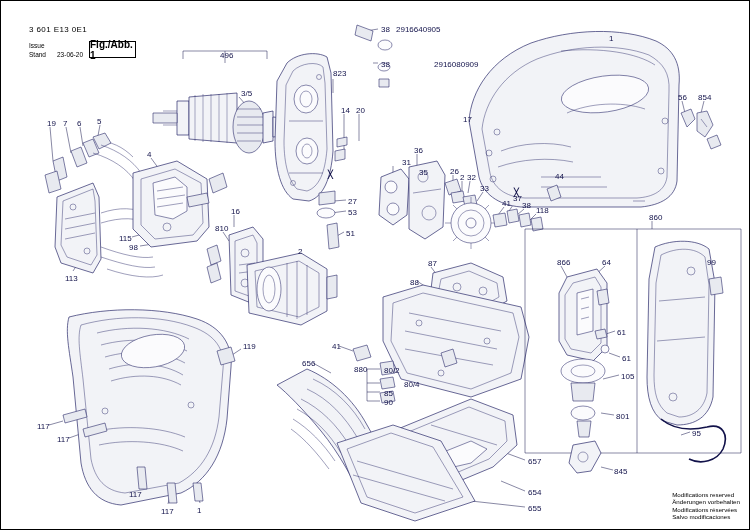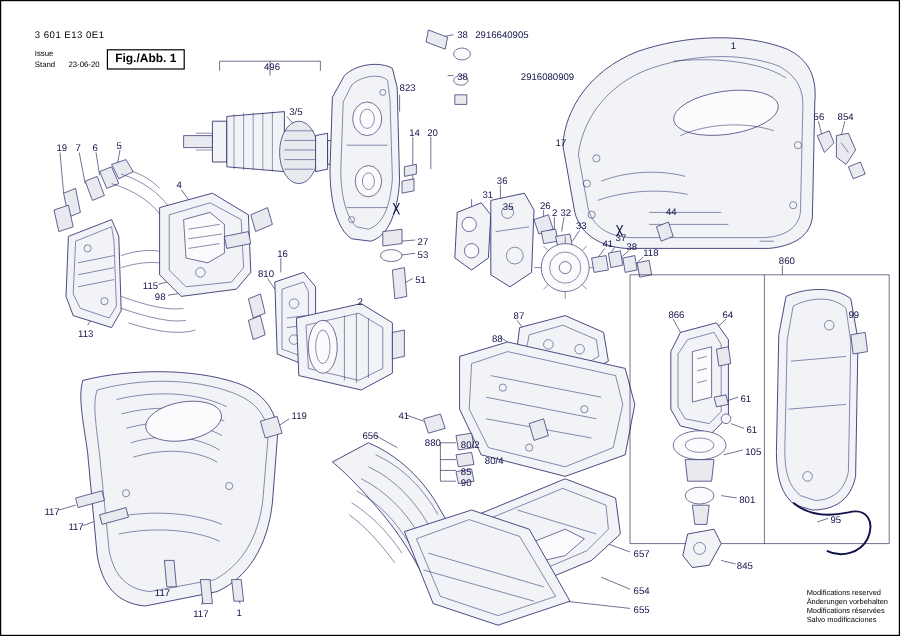--- a/index.html
+++ b/index.html
@@ -15,23 +15,23 @@
     border:1px solid #000;
     box-sizing:border-box;
   }
   .hdr{position:absolute;font-size:7.5px;color:#000;white-space:pre;line-height:9px;}
   #hdr-partno{left:28px;top:24px;font-size:8px;letter-spacing:.4px;}
   #hdr-issue{left:28px;top:40px;font-size:6.5px;}
   #hdr-issue .row2{display:block;}
   #hdr-date{left:56px;top:40px;font-size:6.5px;}
   #hdr-date .row2{display:block;}
   #fig-box{
-    position:absolute;left:88px;top:40px;width:65px;height:17px;
+    position:absolute;left:88px;top:40px;width:47px;height:17px;
     border:1px solid #000;box-sizing:border-box;
-    display:flex;align-items:center;justify-content:center;
+    display:flex;align-items:center;justify-content:flex-start;
     font-size:10px;font-weight:bold;
   }
   #footer{
     position:absolute;right:9px;bottom:8px;text-align:left;
     font-size:6.2px;line-height:7.6px;color:#000;
   }
   .lbl{
     position:absolute;font-size:8px;color:#12124a;
     white-space:nowrap;line-height:9px;
   }

